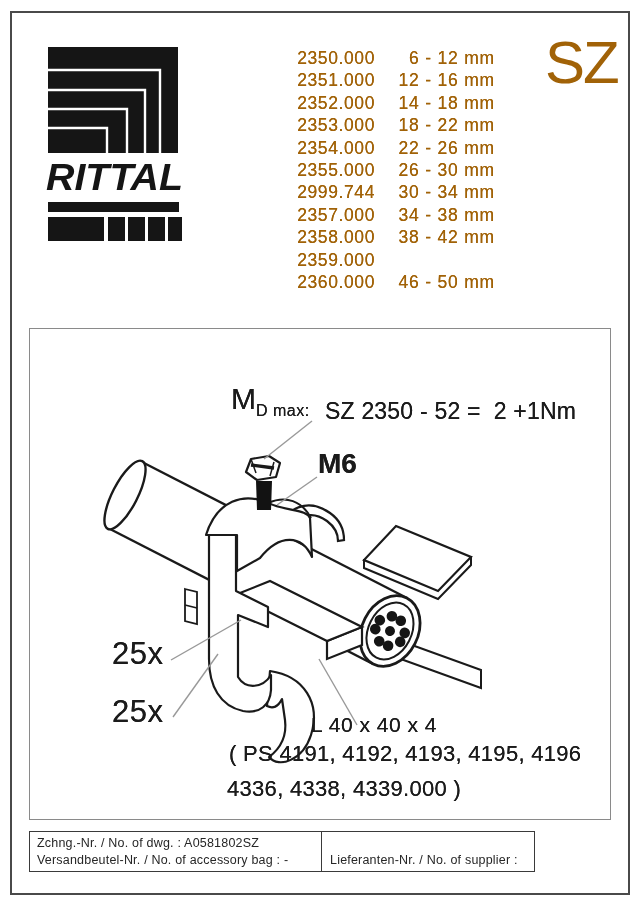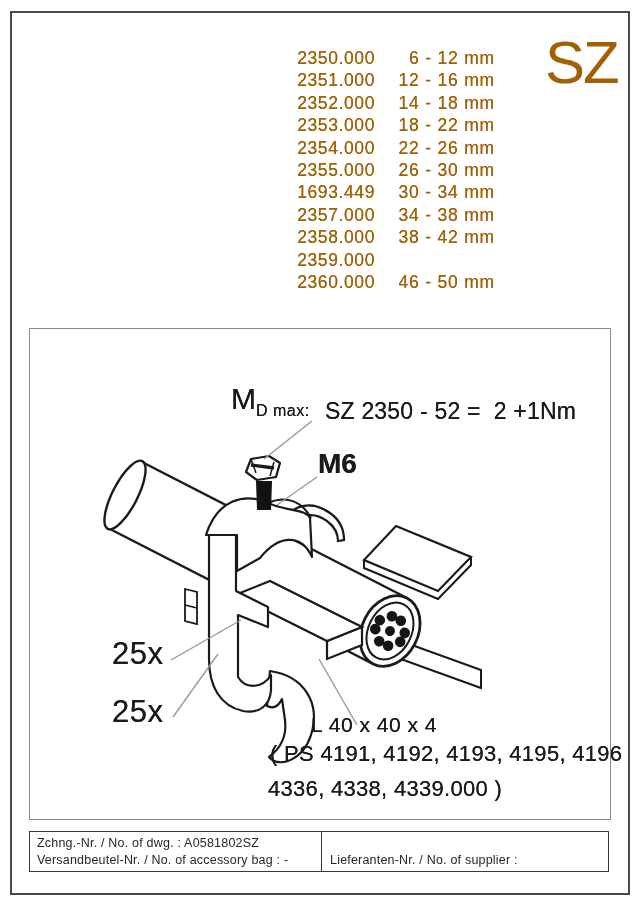--- a/index.html
+++ b/index.html
@@ -23,38 +23,58 @@
   .md-m{font-size:30px;}
   .md-sub{font-size:16px;vertical-align:-7px;letter-spacing:.5px;}
   .torque{font-size:23px;white-space:pre;letter-spacing:.2px;margin-top:41px;}
   .tq1{left:325px;top:357px;}
   .tq2{left:325px;top:392px;}
   .m6{left:318px;top:448px;font-size:28px;font-weight:bold;}
   .qty{font-size:31px;letter-spacing:.5px;}
   .q1{left:112px;top:636px;}
   .q2{left:112px;top:694px;}
   .lprof{left:311px;top:713px;font-size:21px;letter-spacing:.5px;}
-  .ps{font-size:22px;letter-spacing:.3px;margin-left:41px;}
+  .ps{font-size:22px;letter-spacing:.3px;}
   .ps1{left:229px;top:741px;}
   .ps2{left:227px;top:776px;}
 
   
-  .footer{left:29px;top:831px;width:580px;height:41px;border:1.4px solid #3a3a3a;
+  .footer{left:29px;top:831px;width:506px;height:41px;border:1.4px solid #3a3a3a;
           box-sizing:border-box;font-size:12.5px;color:#262626;letter-spacing:.2px;padding-left:40px;}
   .f-div{position:absolute;left:291px;top:0;width:1.4px;height:100%;background:#3a3a3a;}
   .f-l1{position:absolute;left:7px;top:4px;}
   .f-l2{position:absolute;left:7px;top:21px;}
   .f-r1{position:absolute;left:300px;top:21px;}
 </style>
 </head>
 <body>
 
 <div class="page">
   <div class="abs page-border"></div>
 
+  <div class="abs logo">
+    <svg width="138" height="212" viewBox="0 0 138 212">
+      <rect x="3" y="14" width="130" height="106" fill="#151515"></rect>
+      <g stroke="#ffffff" stroke-width="2.4" fill="none">
+        <path d="M3,37 L115,37 L115,120"></path>
+        <path d="M3,57 L100,57 L100,120"></path>
+        <path d="M3,76 L82,76 L82,120"></path>
+        <path d="M3,95 L62,95 L62,120"></path>
+      </g>
+      <text x="1" y="157" font-size="37" font-style="italic" font-weight="700" fill="#151515" textLength="137" lengthAdjust="spacingAndGlyphs">RITTAL</text>
+      <rect x="3" y="169" width="131" height="10" fill="#151515"></rect>
+      <g fill="#151515">
+        <rect x="3" y="184" width="56" height="24"></rect>
+        <rect x="63" y="184" width="17" height="24"></rect>
+        <rect x="83" y="184" width="17" height="24"></rect>
+        <rect x="103" y="184" width="17" height="24"></rect>
+        <rect x="123" y="184" width="14" height="24"></rect>
+      </g>
+    </svg>
+  </div>
 
   <div class="abs part-table ink">
     <div class="pt-row">
         <span class="pt-art">2350.000</span>
         <span class="pt-rng">6 - 12 mm</span>
       </div>
     <div class="pt-row">
         <span class="pt-art">2351.000</span>
         <span class="pt-rng">12 - 16 mm</span>
       </div>
@@ -68,21 +88,21 @@
       </div>
     <div class="pt-row">
         <span class="pt-art">2354.000</span>
         <span class="pt-rng">22 - 26 mm</span>
       </div>
     <div class="pt-row">
         <span class="pt-art">2355.000</span>
         <span class="pt-rng">26 - 30 mm</span>
       </div>
     <div class="pt-row">
-        <span class="pt-art">1693.449</span>
+        <span class="pt-art">2999.744</span>
         <span class="pt-rng">30 - 34 mm</span>
       </div>
     <div class="pt-row">
         <span class="pt-art">2357.000</span>
         <span class="pt-rng">34 - 38 mm</span>
       </div>
     <div class="pt-row">
         <span class="pt-art">2358.000</span>
         <span class="pt-rng">38 - 42 mm</span>
       </div>

